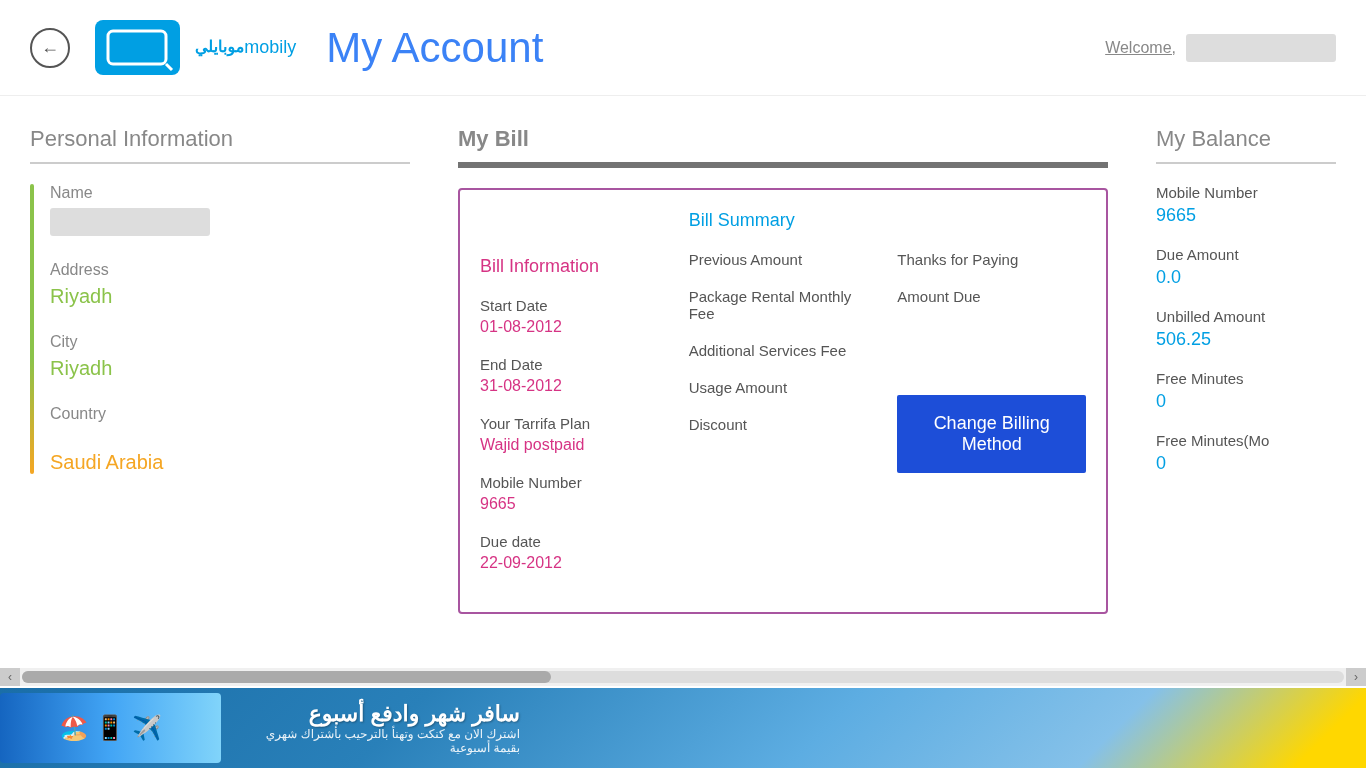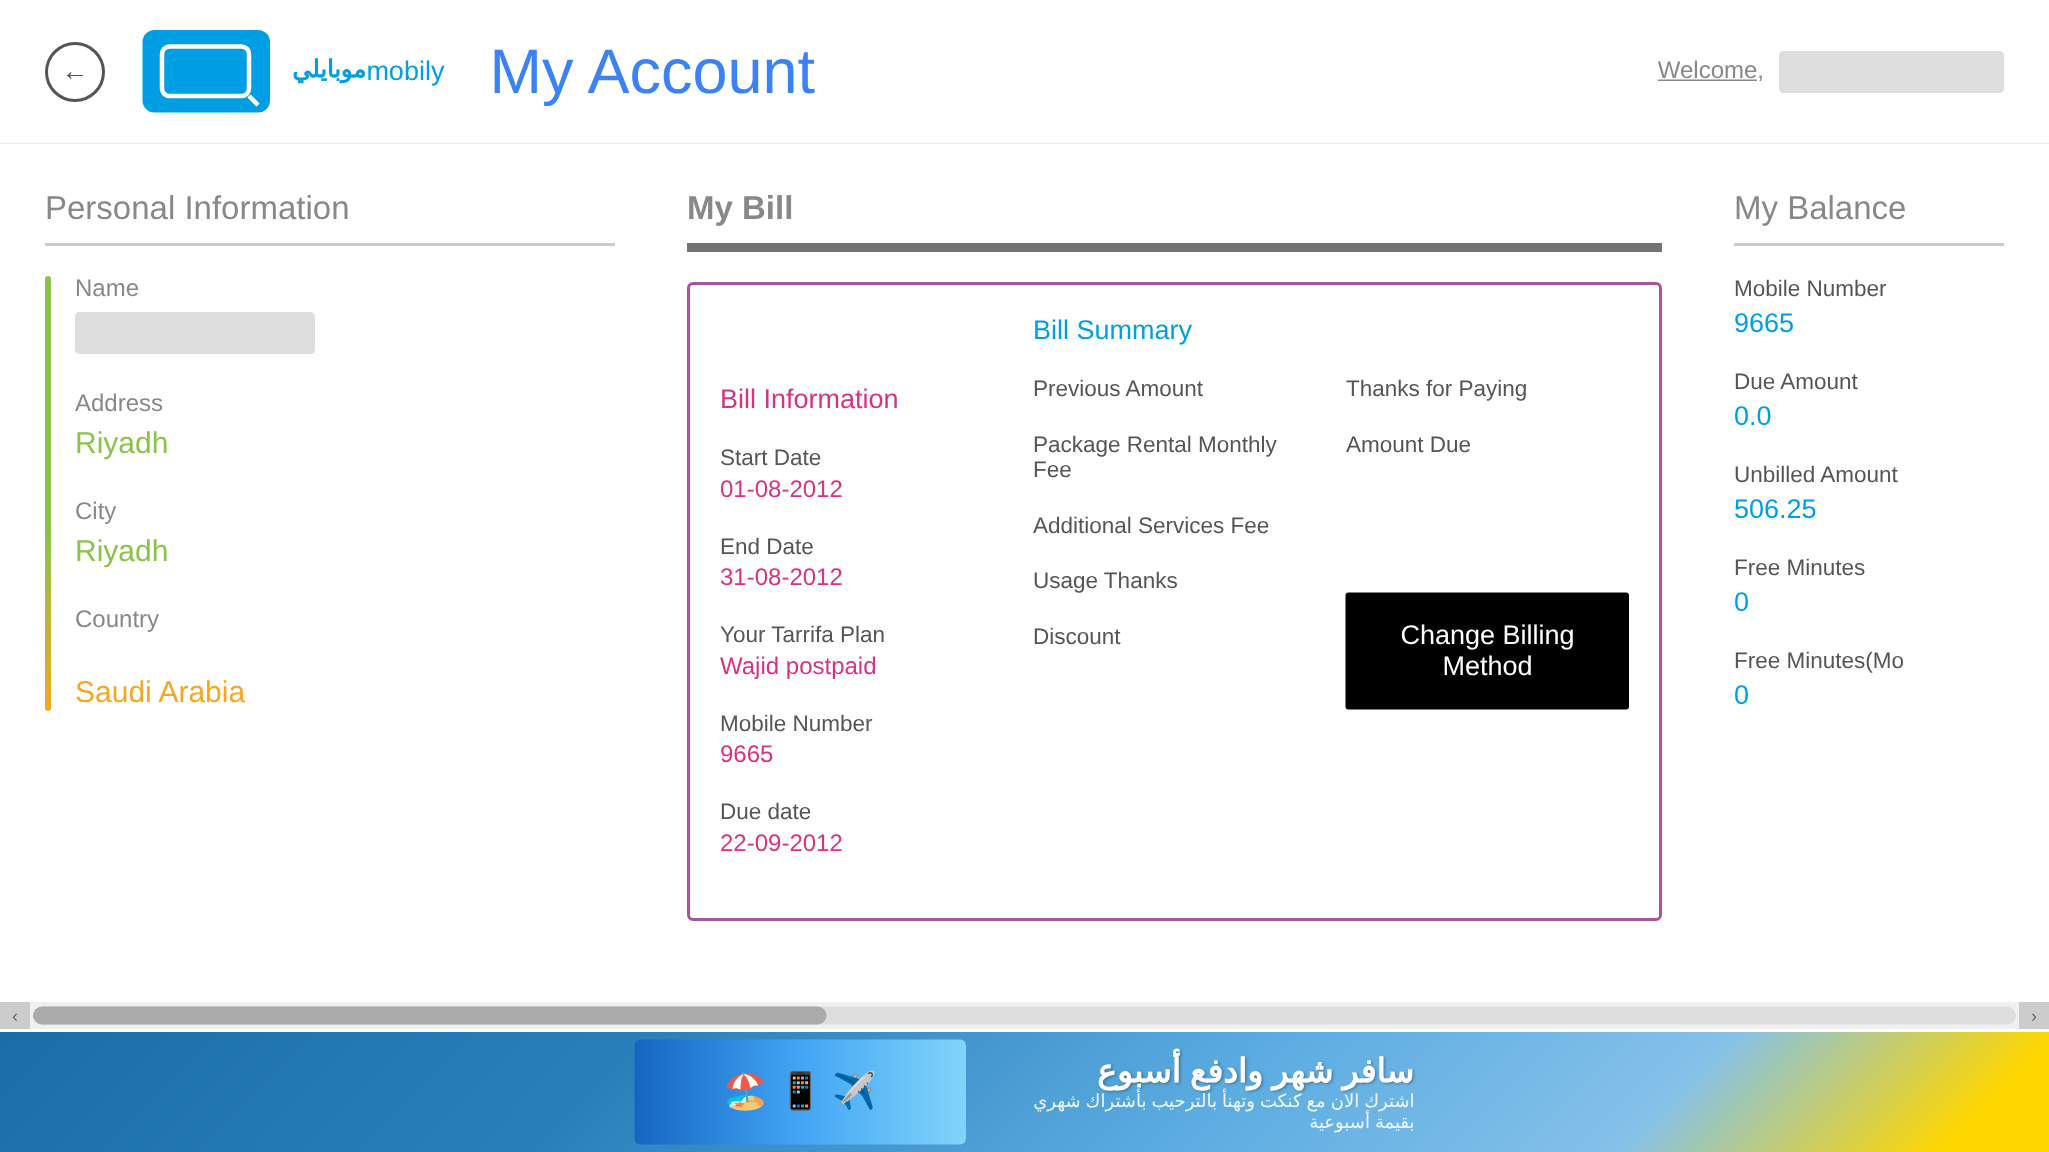--- a/index.html
+++ b/index.html
@@ -154,21 +154,21 @@
       color: #555;
       font-size: 15px;
       margin-bottom: 4px;
     }
     .bill-item-value {
       color: #d63384;
       font-size: 16px;
     }
 
     .change-billing-btn {
-      background: #000000;
+      background: #1d4ed8;
       color: #fff;
       border: none;
       padding: 18px 13px;
       font-size: 18px;
       cursor: pointer;
       border-radius: 2px;
       margin-top: 10px;
       float: right;
     }
 
@@ -193,21 +193,21 @@
     
     .bottom-banner {
       position: absolute;
       bottom: 0;
       left: 0;
       right: 0;
       height: 80px;
       background: linear-gradient(135deg, #1a6ea8 0%, #2980b9 30%, #5dade2 60%, #85c1e9 80%, #ffd700 95%);
       display: flex;
       align-items: center;
-      justify-content: center;
+      justify-content: flex-start;
       overflow: hidden;
     }
     .banner-content {
       display: flex;
       align-items: center;
       gap: 20px;
       width: 520px;
     }
     .banner-images {
       width: 260px;
@@ -377,21 +377,21 @@
           <div class="bill-item">
             <div class="bill-item-label">Previous Amount</div>
           </div>
           <div class="bill-item">
             <div class="bill-item-label">Package Rental Monthly Fee</div>
           </div>
           <div class="bill-item">
             <div class="bill-item-label">Additional Services Fee</div>
           </div>
           <div class="bill-item">
-            <div class="bill-item-label">Usage Thanks</div>
+            <div class="bill-item-label">Usage Amount</div>
           </div>
           <div class="bill-item">
             <div class="bill-item-label">Discount</div>
           </div>
         </div>
 
         <div>
           <div class="bill-col-header" style="color:transparent;">-</div>
           <div class="bill-item">
             <div class="bill-item-label">Thanks for Paying</div>

